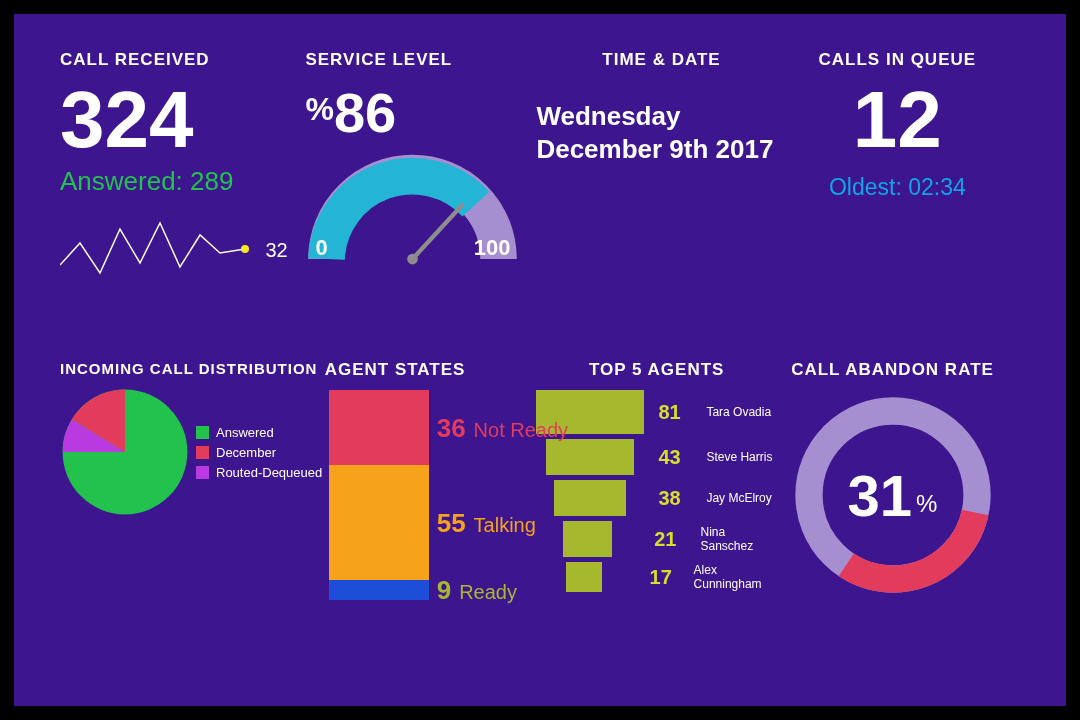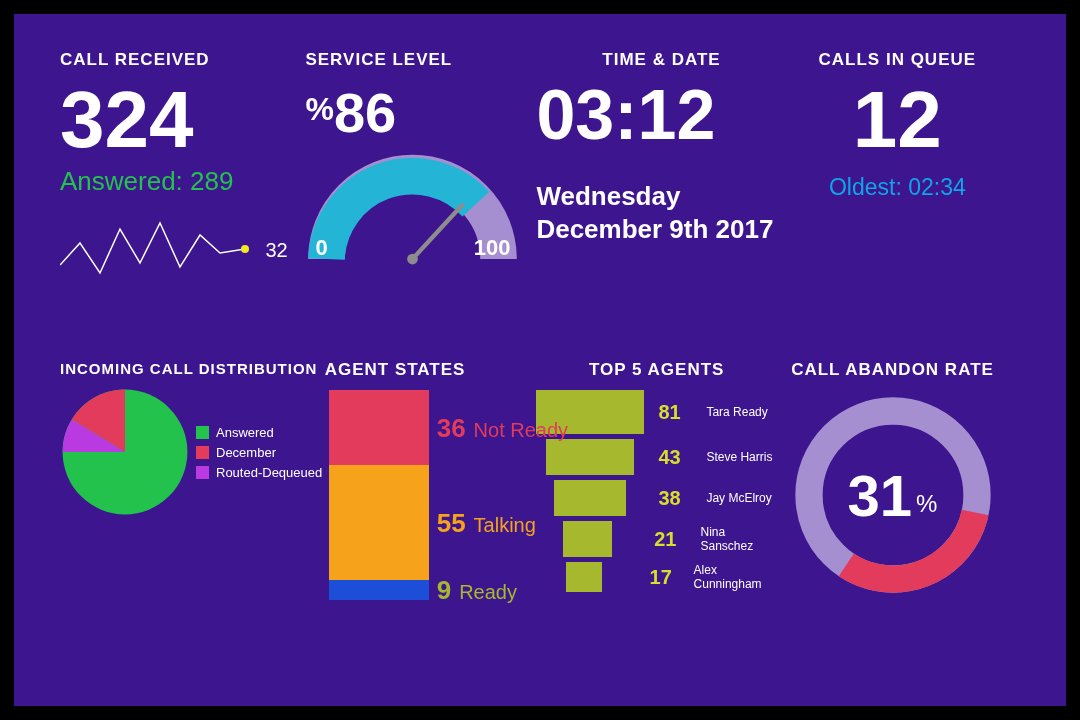--- a/index.html
+++ b/index.html
@@ -109,21 +109,20 @@
         </svg>
         <div class="gauge-labels">
           <span>0</span>
           <span>100</span>
         </div>
       </div>
     </div>
 
     <div class="top-cell c-time-date">
       <div class="section-title center">TIME &amp; DATE</div>
-      <div class="time-big">03:12</div>
       <div class="date">
         <span>Wednesday</span><br>
         <span>December 9th 2017</span>
       </div>
     </div>
 
     <div class="top-cell c-calls-queue">
       <div class="section-title center">CALLS IN QUEUE</div>
       <div class="big-number">12</div>
       <div class="oldest">Oldest: 02:34</div>
@@ -171,21 +170,21 @@
         </div>
       </div>
     </div>
 
     <div class="b-top5">
       <div class="section-title" style="text-align:center">TOP 5 AGENTS</div>
       <div class="funnel">
         <div class="row">
           <div class="bar b0" style="width:108px"></div>
           <span class="val">81</span>
-          <span class="name">Tara Ready</span>
+          <span class="name">Tara Ovadia</span>
         </div>
         <div class="row">
           <div style="width:10px"></div>
             <div class="bar" style="width:88px"></div>
           <span class="val" style="margin-left:24px">43</span>
           <span class="name">Steve Harris</span>
         </div>
         <div class="row">
           <div style="width:18px"></div>
             <div class="bar" style="width:72px"></div>

